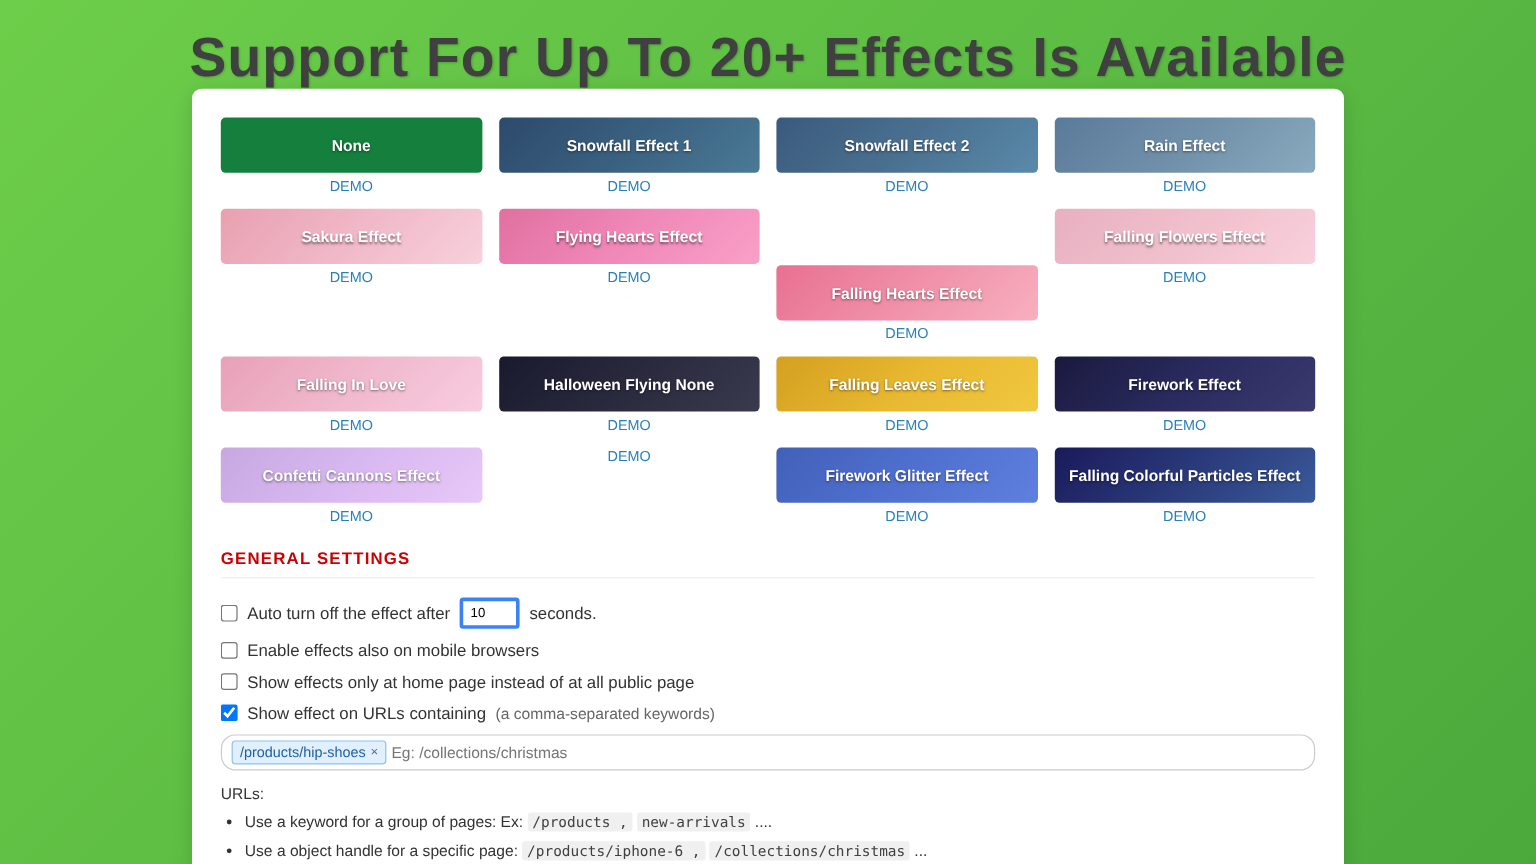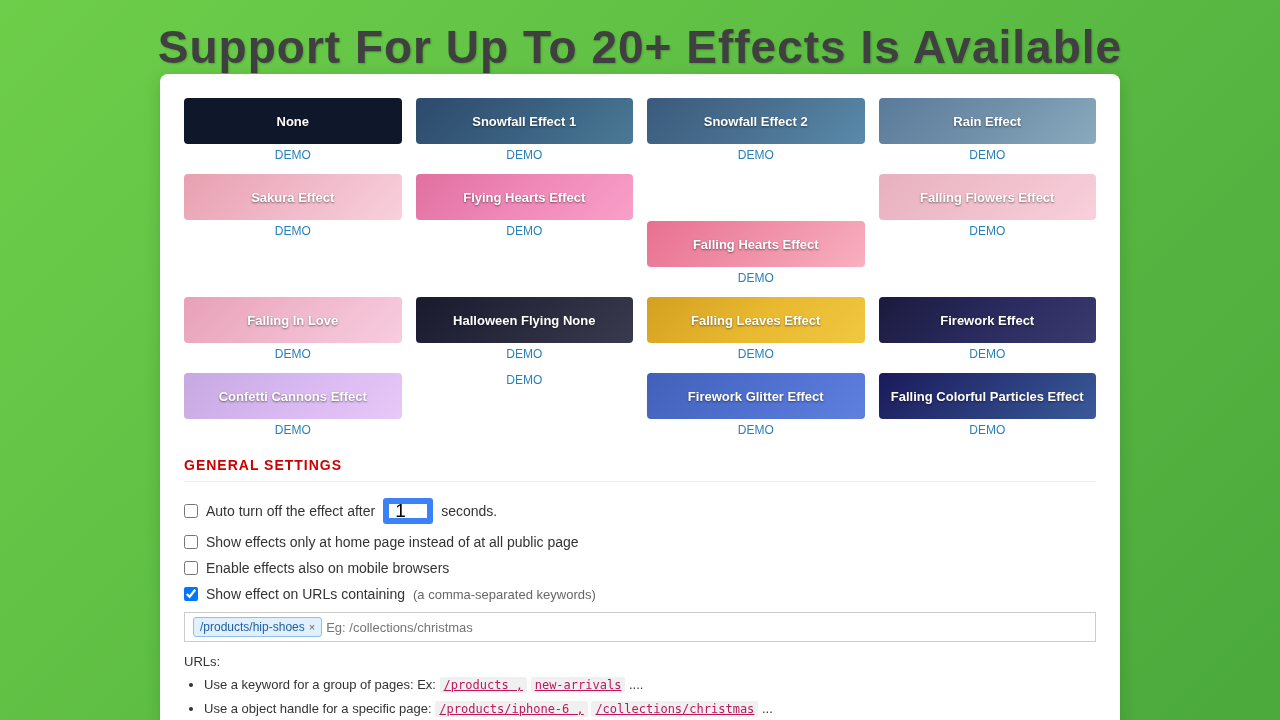--- a/index.html
+++ b/index.html
@@ -57,21 +57,21 @@
       font-weight: 600;
       color: white;
       text-shadow: 0 1px 2px rgba(0,0,0,0.5);
       display: flex;
       align-items: center;
       justify-content: center;
       position: relative;
       overflow: hidden;
     }
     .effect-btn.none-btn {
-      background: #0f172a;
+      background: #15803d;
       color: white;
     }
     .effect-btn.snowfall1 {
       background: linear-gradient(135deg, #2d4a6b 0%, #3a6080 50%, #4a7a96 100%);
     }
     .effect-btn.snowfall2 {
       background: linear-gradient(135deg, #3a5a7c 0%, #4a7090 50%, #5a8aaa 100%);
     }
     .effect-btn.rain {
       background: linear-gradient(135deg, #5a7a9a 0%, #7090aa 50%, #8aaabe 100%);
@@ -138,30 +138,30 @@
       color: #333;
     }
     .setting-row input[type="checkbox"] {
       width: 14px;
       height: 14px;
       cursor: pointer;
     }
     .setting-row input[type="number"] {
       width: 50px;
       height: 26px;
-      border: 6px solid #3b82f6;
+      border: 3px solid #3b82f6;
       border-radius: 3px;
       padding: 2px 6px;
-      font-size: 19px;
+      font-size: 11px;
     }
     .url-input-row {
       display: flex;
       align-items: center;
       border: 1px solid #ccc;
-      border-radius: 0;
+      border-radius: 12px;
       padding: 4px 8px;
       margin-bottom: 12px;
       flex-wrap: wrap;
       gap: 4px;
     }
     .url-tag {
       background: #e0f0ff;
       border: 1px solid #90c0e8;
       border-radius: 3px;
       padding: 2px 6px;
@@ -189,22 +189,21 @@
       color: #333;
     }
     .tips-section .tips-title { margin-bottom: 6px; }
     .tips-section ul { padding-left: 20px; }
     .tips-section li { margin-bottom: 4px; line-height: 1.5; }
     .tips-section code {
       background: #f0f0f0;
       padding: 1px 4px;
       border-radius: 2px;
       font-size: 12px;
-      color: #be185d;
-      text-decoration: underline;
+      color: #404040;
     }
   </style>
 </head>
 <body>
 
 <h1 class="page-title">Support For Up To 20+ Effects Is Available</h1>
 
 <div class="panel">
 
 
@@ -279,26 +278,26 @@
 
     <div class="setting-row">
       <input type="checkbox" style="">
       <span>Auto turn off the effect after</span>
       <input type="number" value="10" style="">
       <span>seconds.</span>
     </div>
 
     <div class="setting-row">
       <input type="checkbox" style="">
-      <span>Show effects only at home page instead of at all public page</span>
+      <span>Enable effects also on mobile browsers</span>
     </div>
 
     <div class="setting-row">
       <input type="checkbox" style="">
-      <span>Enable effects also on mobile browsers</span>
+      <span>Show effects only at home page instead of at all public page</span>
     </div>
 
     <div class="setting-row">
       <input type="checkbox" checked="" style="">
       <span>Show effect on URLs containing</span>
       <span style="color:#666; font-size:13px;">(a comma-separated keywords)</span>
     </div>
 
     <div class="url-input-row">
       <span class="url-tag">

